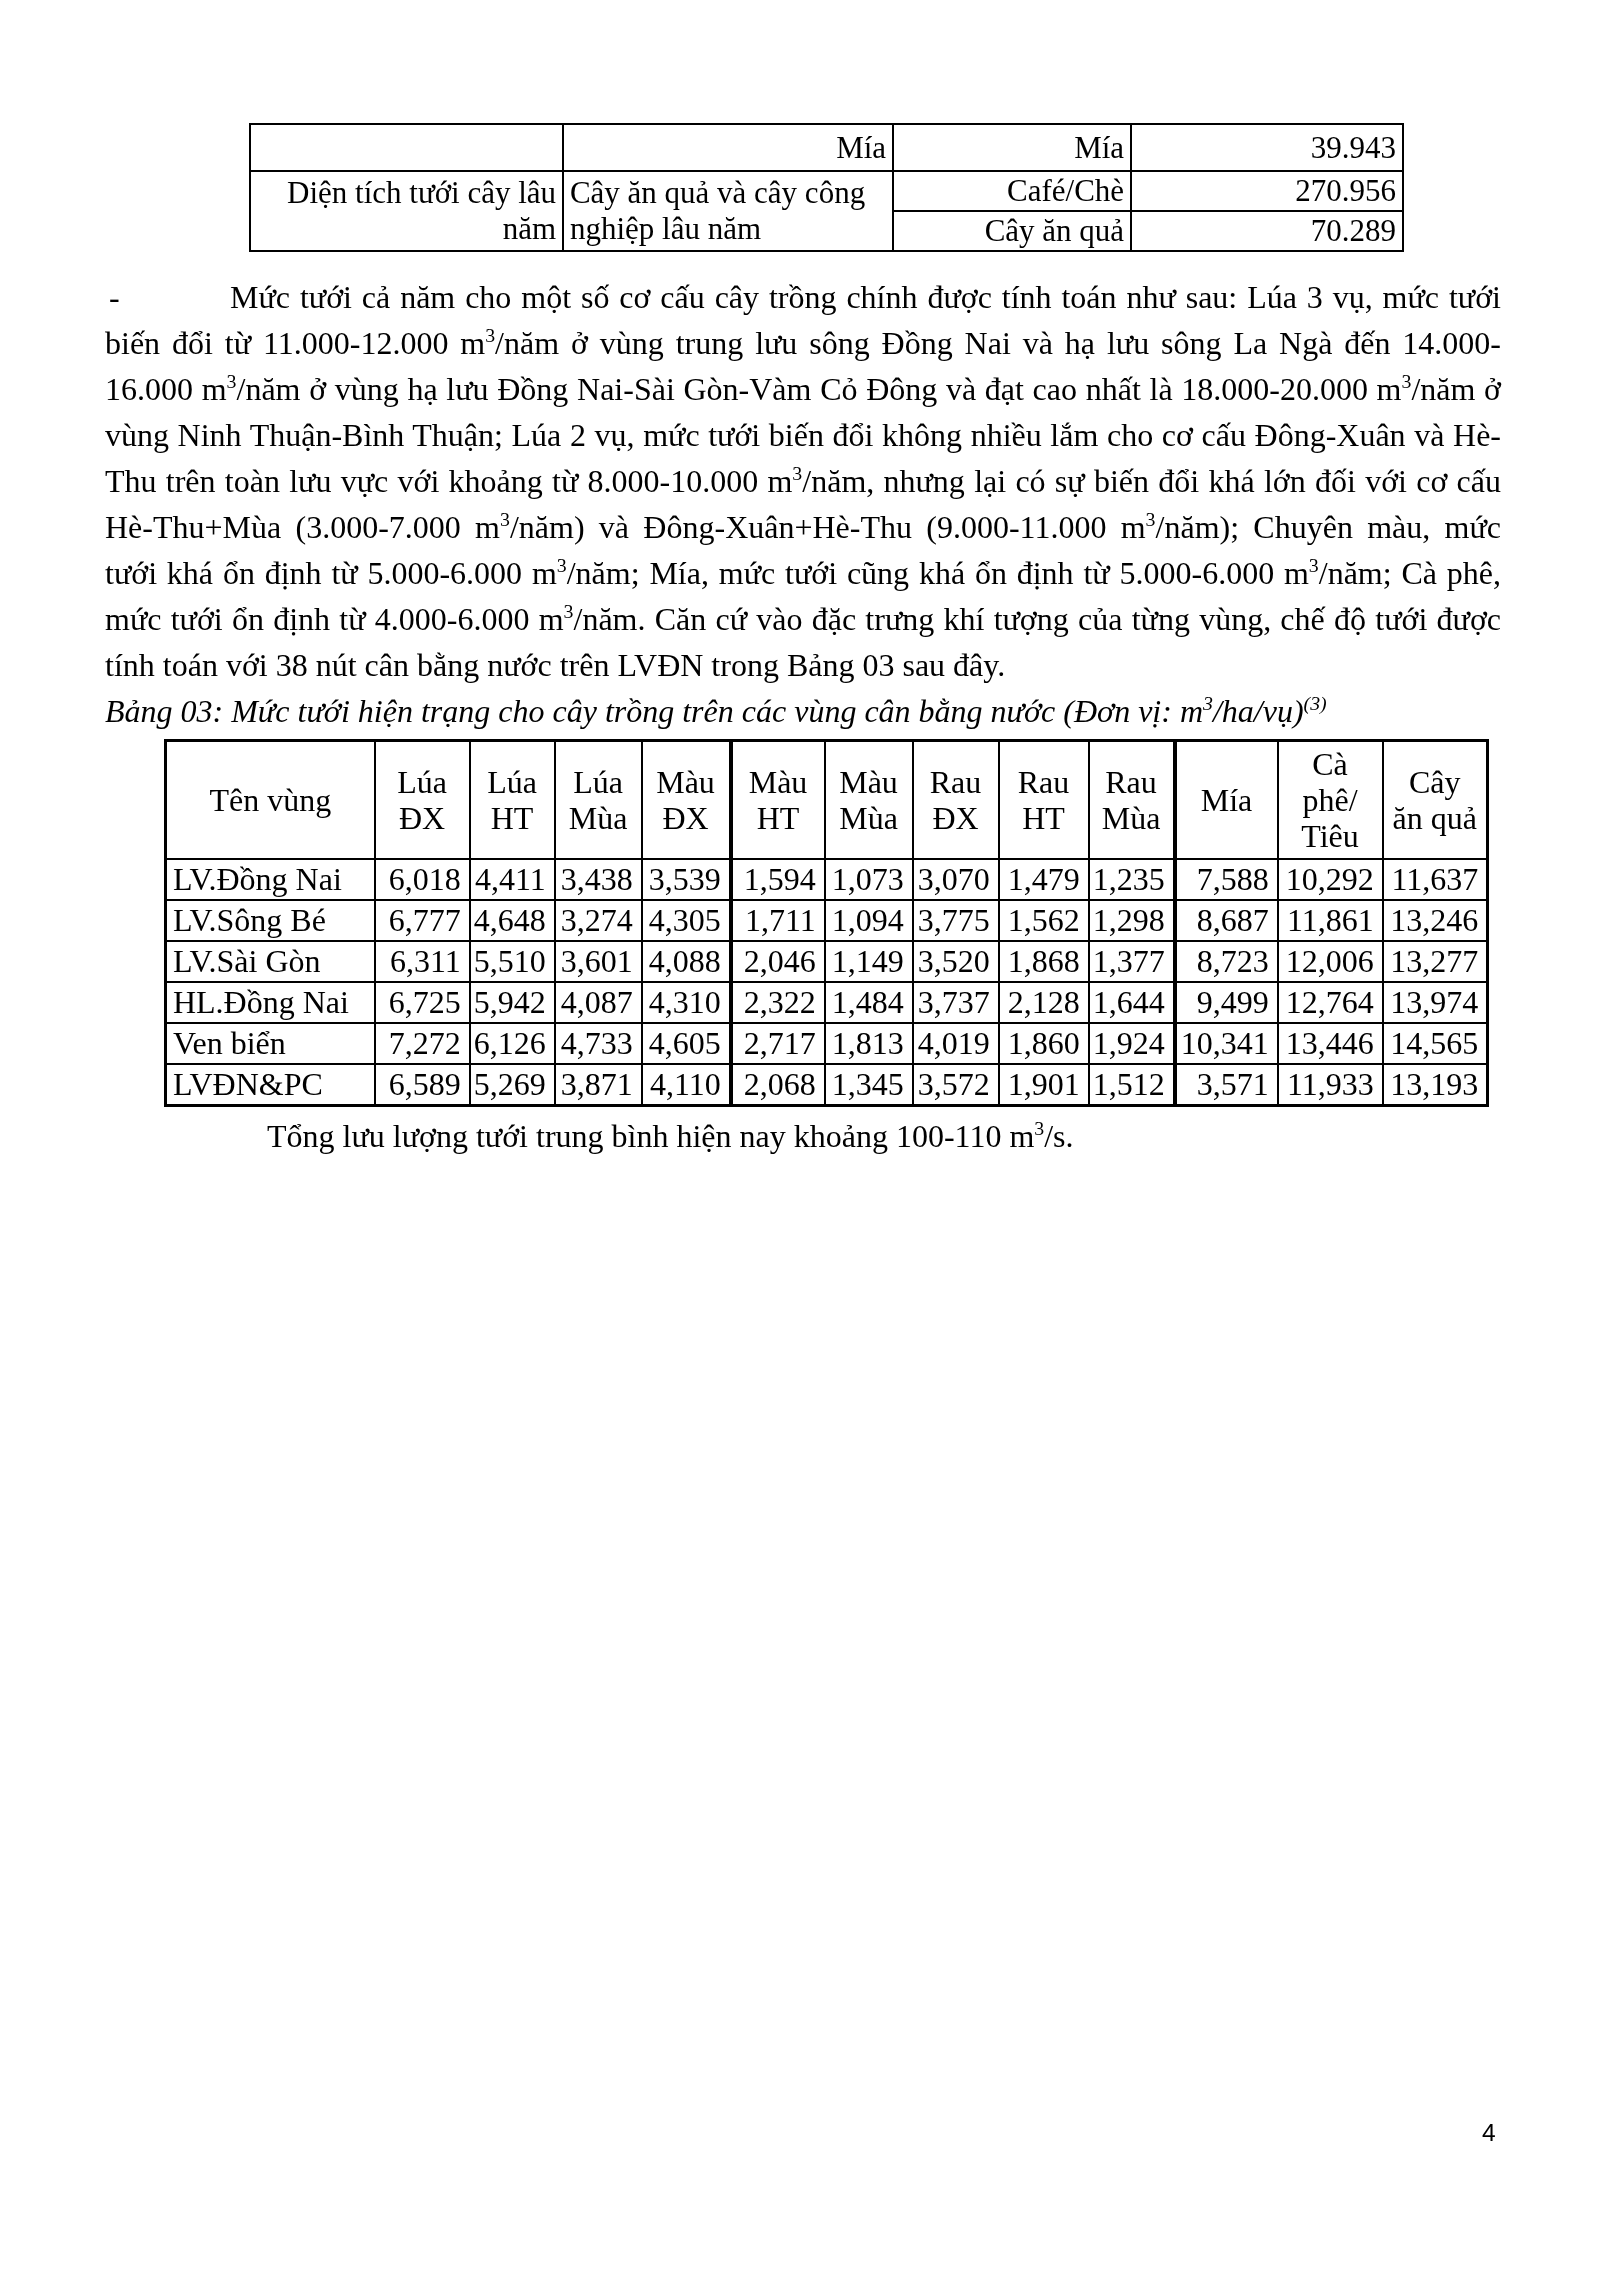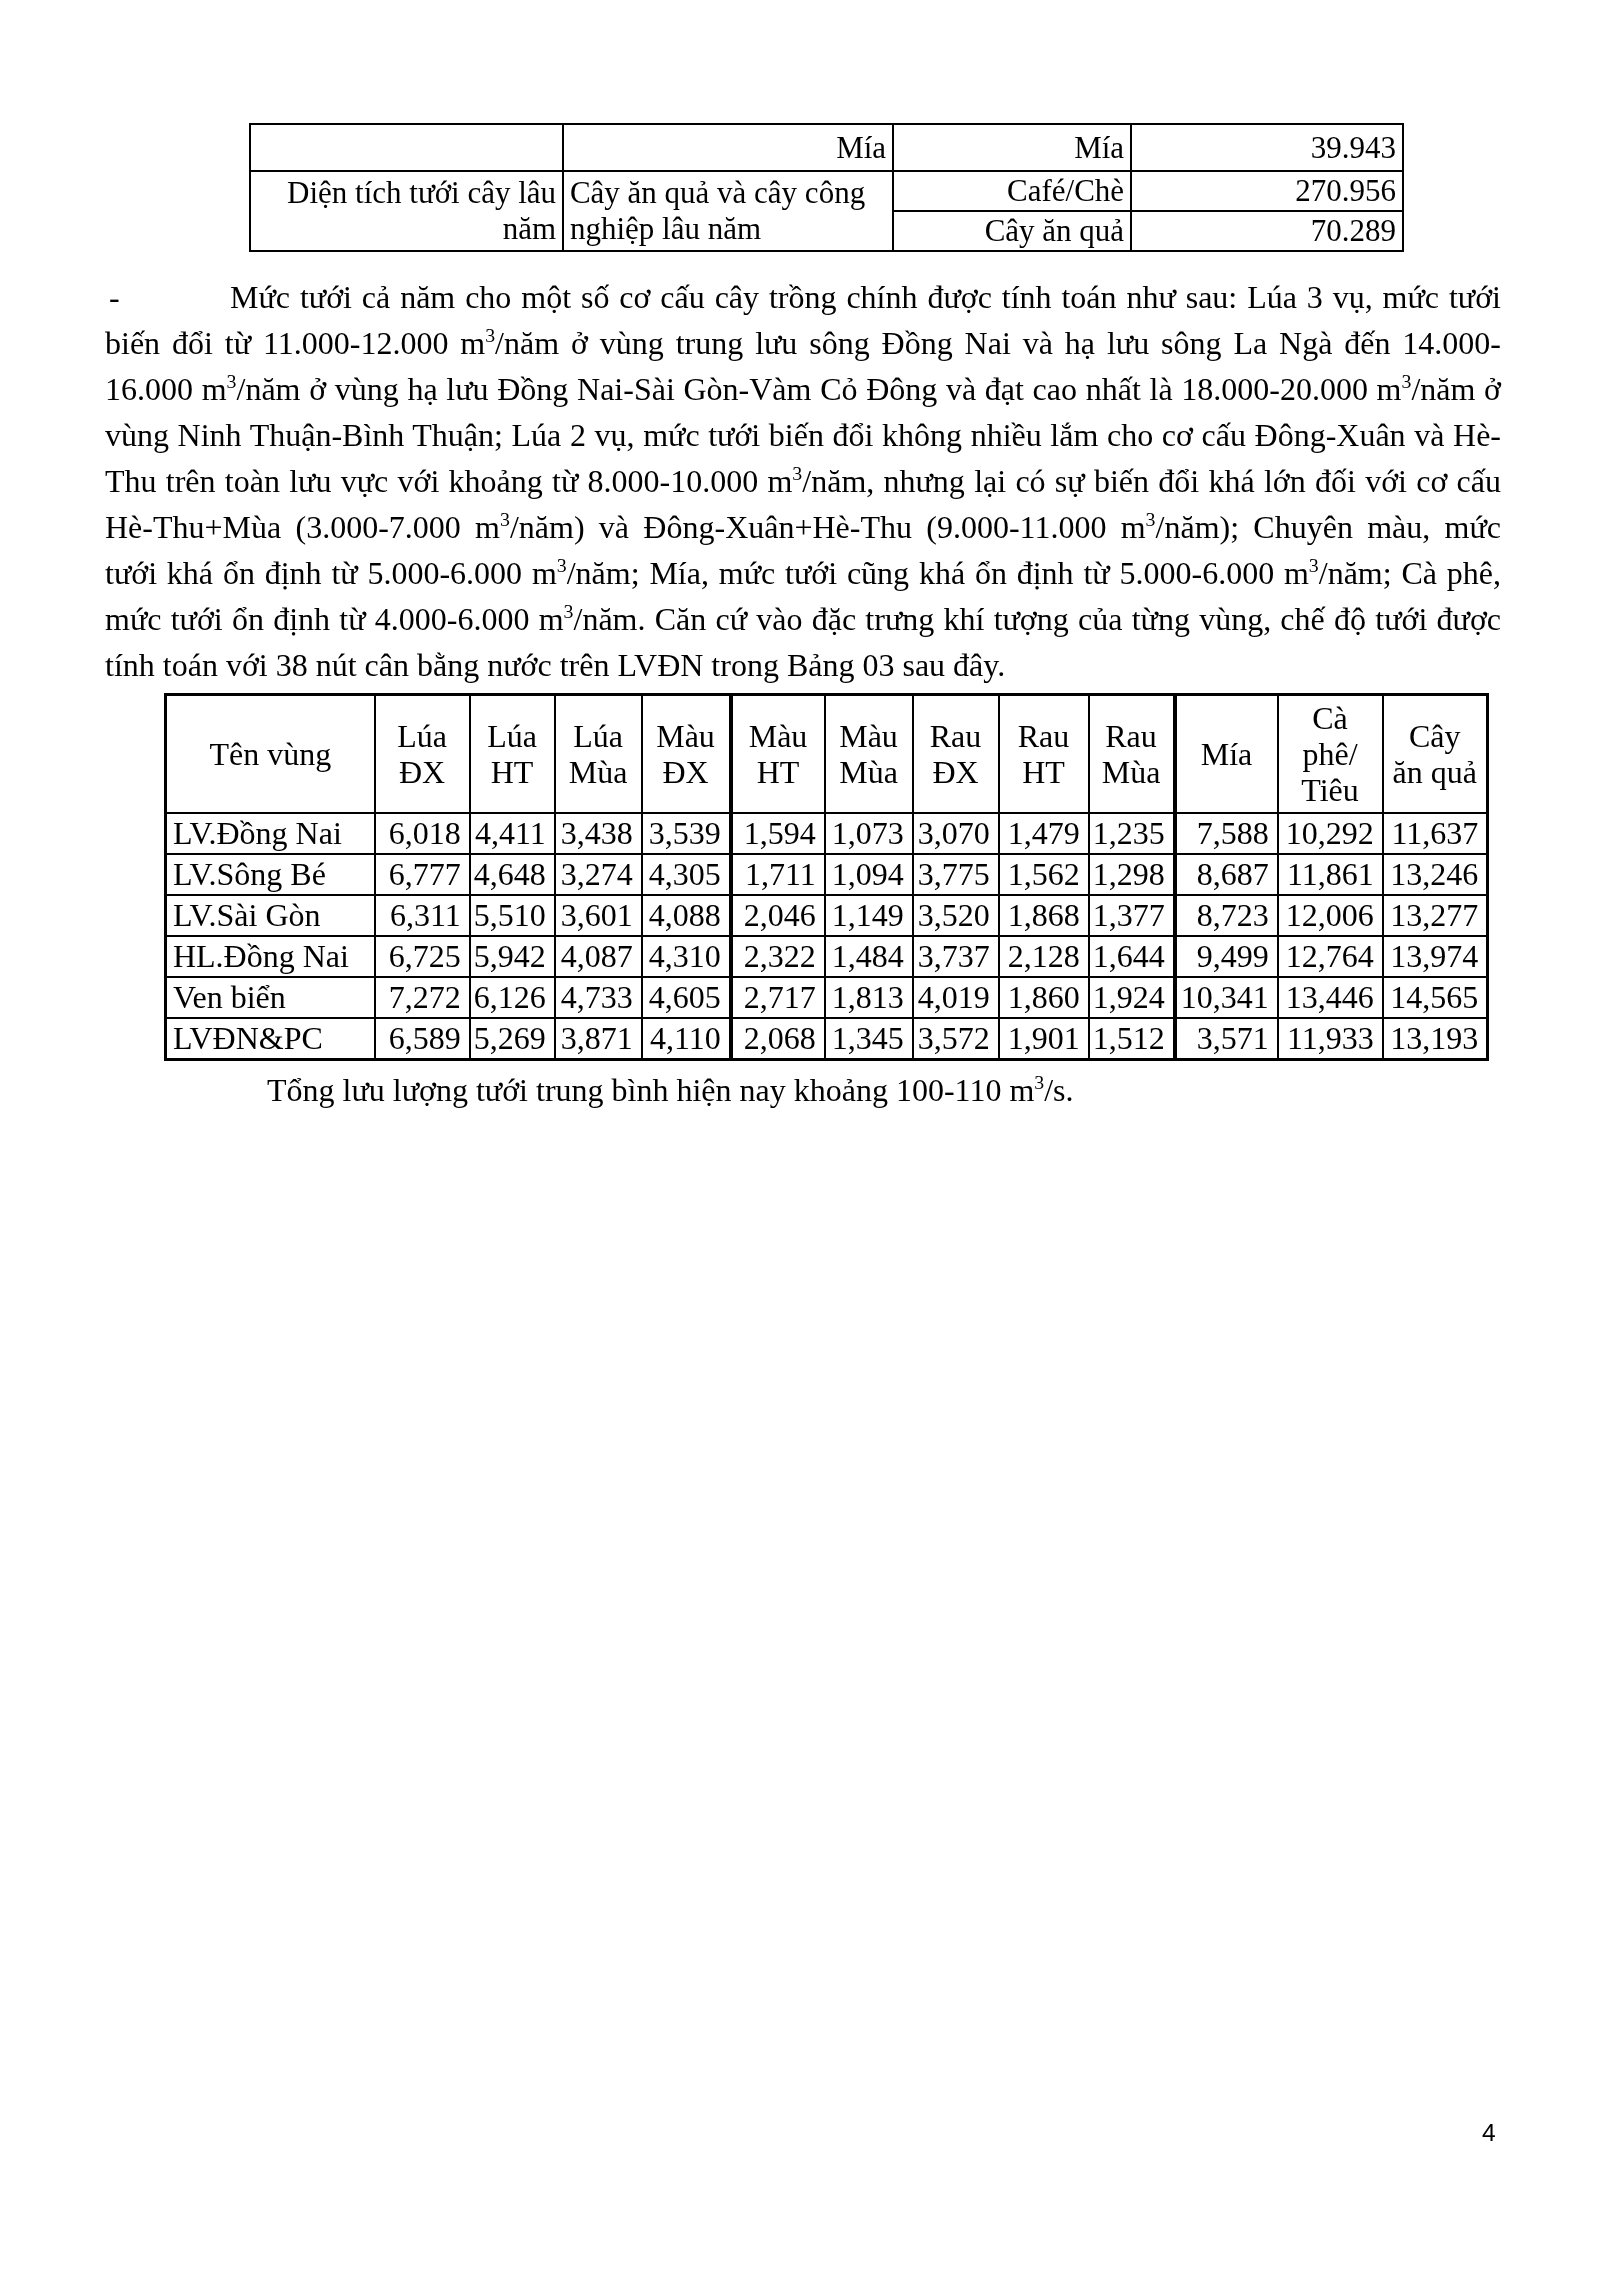--- a/index.html
+++ b/index.html
@@ -99,20 +99,21 @@
         <td class="ar pr38">70.289</td>
       </tr>
     </tbody>
   </table>
 
   <div class="para">
     <span class="marker">-</span>
     <span>Mức tưới cả năm cho một số cơ cấu cây trồng chính được tính toán như sau: Lúa 3 vụ, mức tưới biến đổi từ 11.000-12.000 m<sup>3</sup>/năm ở vùng trung lưu sông Đồng Nai và hạ lưu sông La Ngà đến 14.000-16.000 m<sup>3</sup>/năm ở vùng hạ lưu Đồng Nai-Sài Gòn-Vàm Cỏ Đông và đạt cao nhất là 18.000-20.000 m<sup>3</sup>/năm ở vùng Ninh Thuận-Bình Thuận; Lúa 2 vụ, mức tưới biến đổi không nhiều lắm cho cơ cấu Đông-Xuân và Hè-Thu trên toàn lưu vực với khoảng từ 8.000-10.000 m<sup>3</sup>/năm, nhưng lại có sự biến đổi khá lớn đối với cơ cấu Hè-Thu+Mùa (3.000-7.000 m<sup>3</sup>/năm) và Đông-Xuân+Hè-Thu (9.000-11.000 m<sup>3</sup>/năm); Chuyên màu, mức tưới khá ổn định từ 5.000-6.000 m<sup>3</sup>/năm; Mía, mức tưới cũng khá ổn định từ 5.000-6.000 m<sup>3</sup>/năm; Cà phê, mức tưới ổn định từ 4.000-6.000 m<sup>3</sup>/năm. Căn cứ vào đặc trưng khí tượng của từng vùng, chế độ tưới được tính toán với 38 nút cân bằng nước trên LVĐN trong Bảng 03 sau đây.</span>
   </div>
 
+  <div class="caption">Bảng 03: Mức tưới hiện trạng cho cây trồng trên các vùng cân bằng nước (Đơn vị: m<sup>3</sup>/ha/vụ)<sup>(3)</sup></div>
 
   <table class="main-table">
     <colgroup>
       <col class="mc1">
         <col class="mc2">
         <col class="mc3">
         <col class="mc4">
         <col class="mc5">
       <col class="mc6">
         <col class="mc7">

